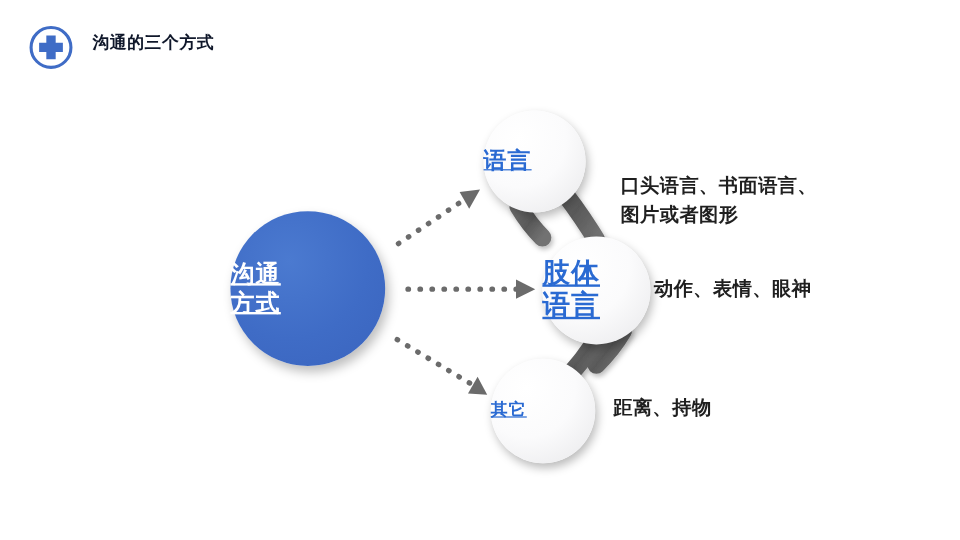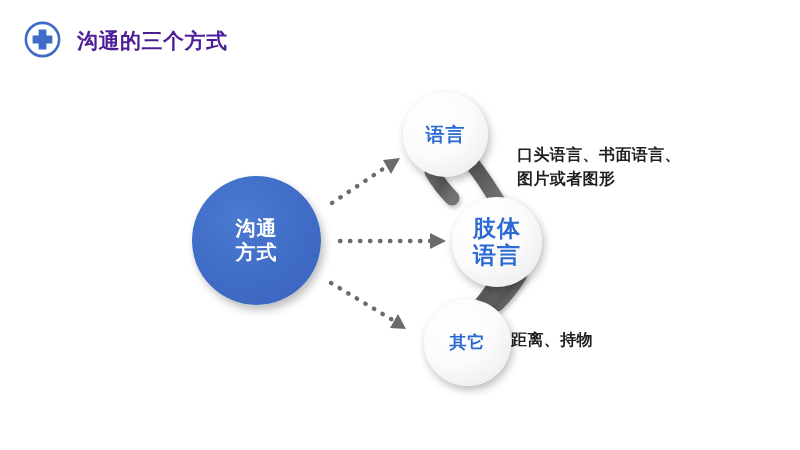--- a/index.html
+++ b/index.html
@@ -26,23 +26,23 @@
     position: absolute;
     left: 24px;
     top: 21px;
     width: 37px;
     height: 37px;
   }
   .title-text {
     position: absolute;
     left: 77px;
     top: 27px;
-    font-size: 21px;
-    font-weight: bold;
-    color: #4c1d95;
+    font-size: 14px;
+    font-weight: bold;
+    color: #0f172a;
     letter-spacing: 0.5px;
     white-space: nowrap;
   }
 
   
   .diagram {
     position: absolute;
     left: 0; top: 0;
     width: 800px;
     height: 450px;
@@ -51,24 +51,24 @@
     position: absolute;
     left: 0; top: 0;
   }
 
   
   .node {
     position: absolute;
     border-radius: 50%;
     display: flex;
     align-items: center;
-    justify-content: center;
     text-align: center;
     line-height: 1.16;
     box-sizing: border-box;
+    text-decoration: underline;
   }
 
   .node-main {
     left: 192px;
     top: 176px;
     width: 129px;
     height: 129px;
     background: radial-gradient(circle at 38% 32%, #4b7ad0 0%, #3f6cc6 55%, #3a64be 100%);
     box-shadow: 3px 5px 9px rgba(0,0,0,0.26);
     color: #ffffff;
@@ -93,25 +93,25 @@
     font-size: 19px;
   }
   .node-body {
     left: 452px;
     top: 197px;
     width: 90px;
     height: 90px;
     font-size: 23px;
   }
   .node-other {
-    left: 424px;
+    left: 409px;
     top: 299px;
     width: 87px;
     height: 87px;
-    font-size: 17px;
+    font-size: 14px;
   }
 
   .node-label {
     pointer-events: none;
   }
   .node-label .ln {
     display: block;
   }
 
   
@@ -202,15 +202,16 @@
 
   <div class="node node-white node-other">
     <span class="node-label">
       <span class="ln">其它</span>
     </span>
   </div>
 
   <div class="desc desc-lang">口头语言、书面语言、
 图片或者图形</div>
 
+  <div class="desc desc-body">动作、表情、眼神</div>
 
   <div class="desc desc-other">距离、持物</div>
 </div>
 
 </body></html>

